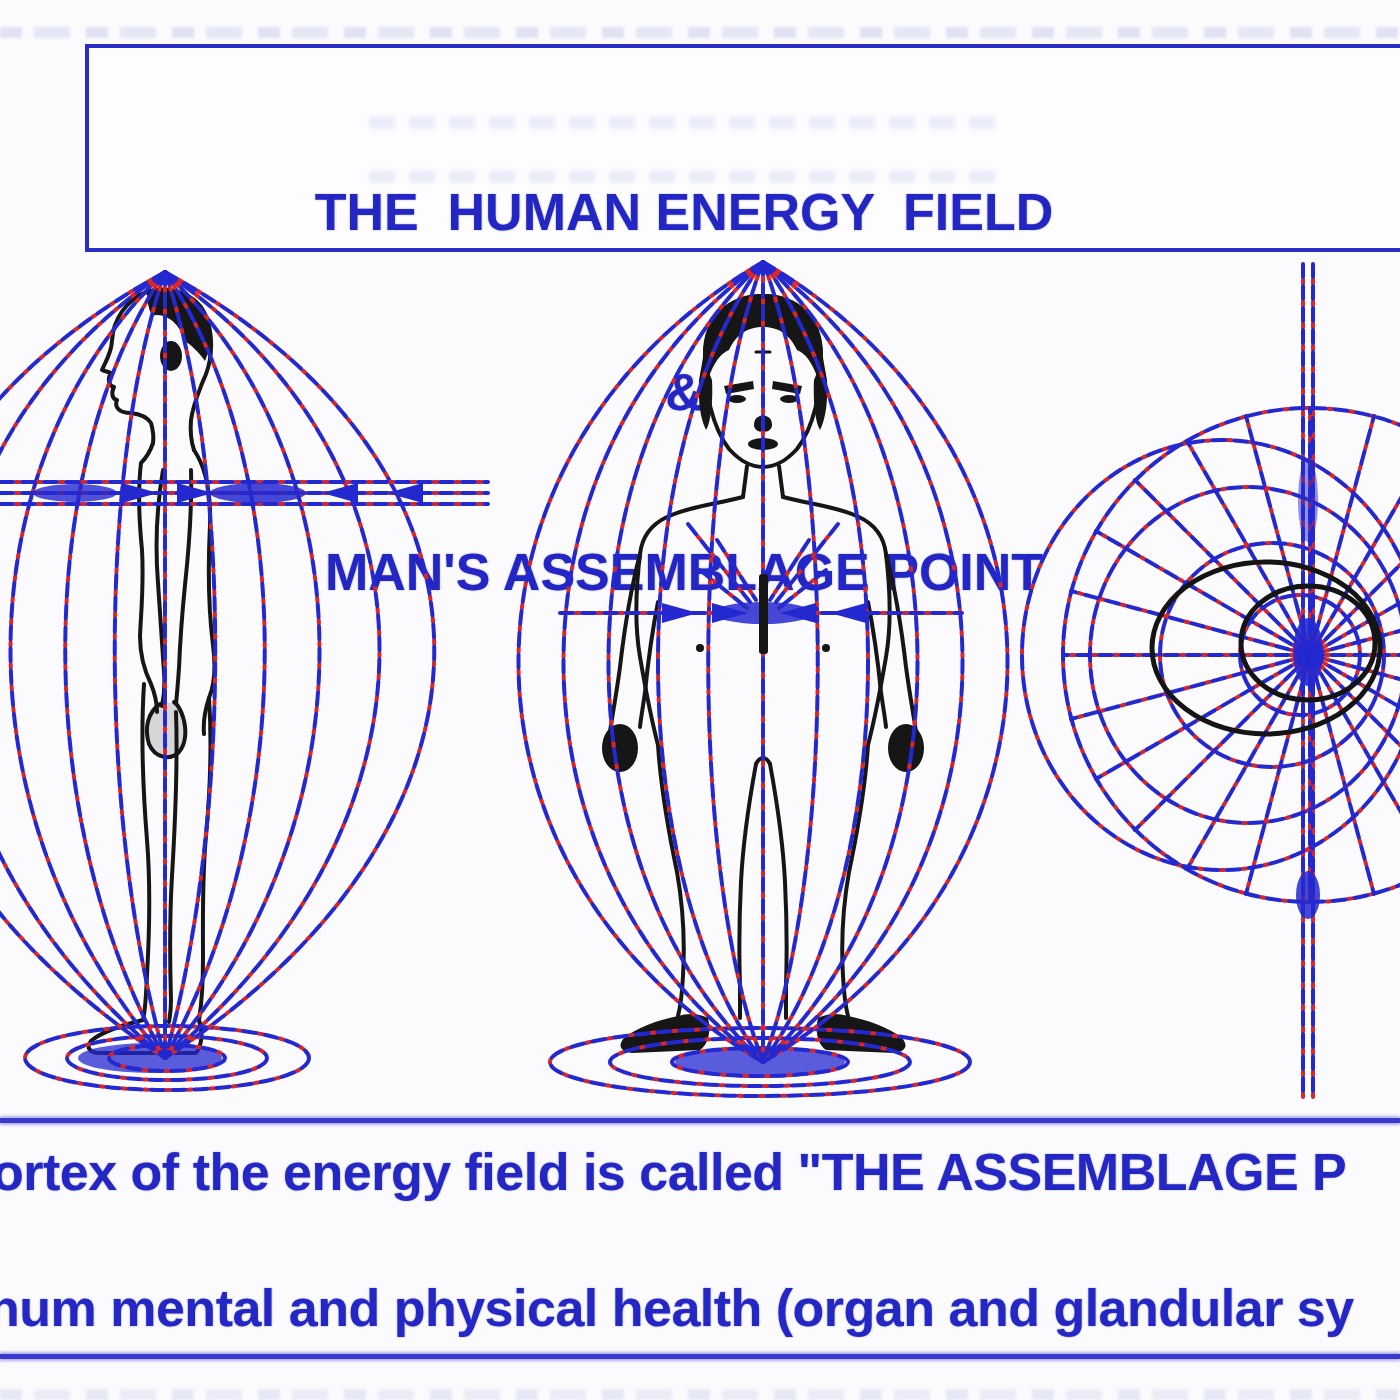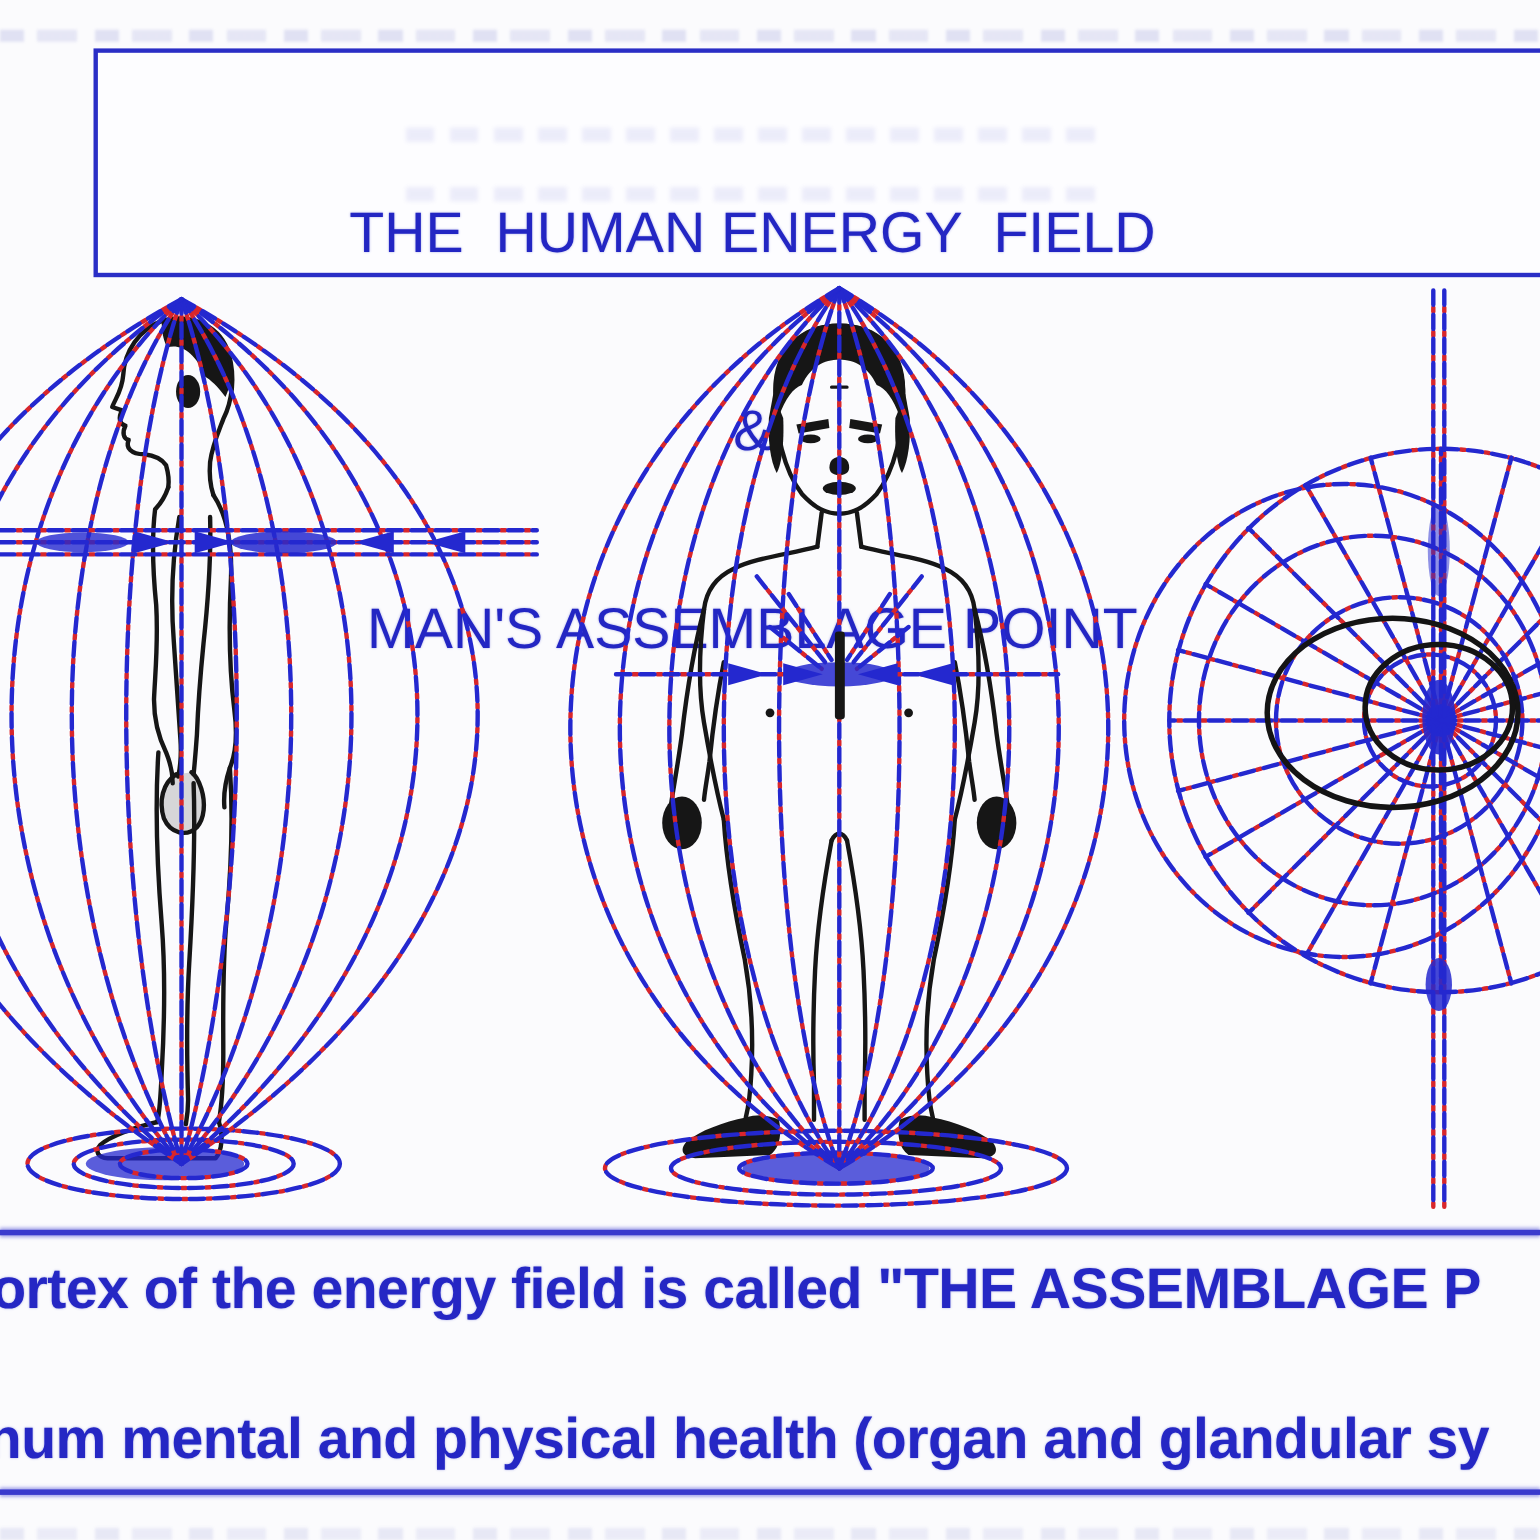--- a/index.html
+++ b/index.html
@@ -18,21 +18,21 @@
   }
   .faint-top{top:27px;opacity:.55;}
   .faint-bottom{top:1389px;opacity:.40;}
   
   .title-box{
     position:absolute;left:85px;top:44px;width:1380px;height:200px;
     border:4px solid #2a2ec6;background:#fdfdff;
   }
   .title-inner{
     position:absolute;left:0;top:14px;width:1190px;text-align:center;
-    color:#2326c3;font-weight:normal;font-size:52px;line-height:60px;
+    color:#2326c3;font-weight:bold;font-size:52px;line-height:60px;
     letter-spacing:0px;white-space:pre;
     text-shadow:0 0 2px rgba(46,50,200,.45);
   }
   .ghost-row{
     position:absolute;left:280px;width:640px;height:13px;opacity:.10;
     background:repeating-linear-gradient(90deg,#5a5ecf 0 26px,transparent 26px 40px);
     filter:blur(2px);
   }
   
   .caption{position:absolute;left:0;top:1138px;width:1144px;height:212px;}

